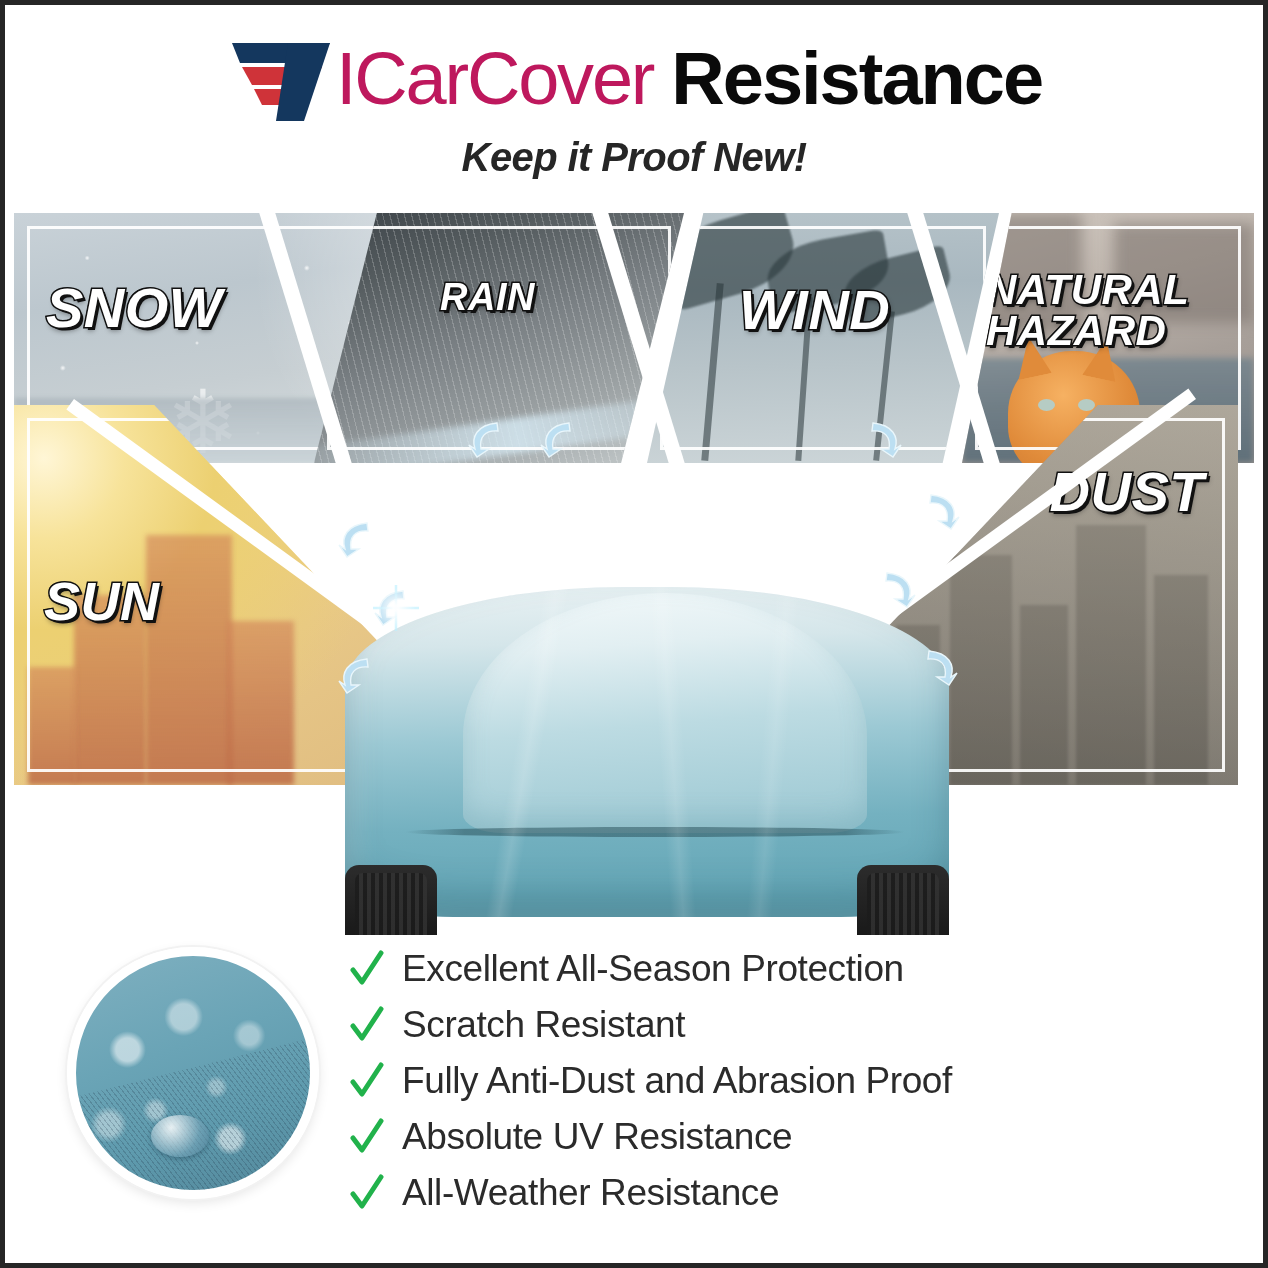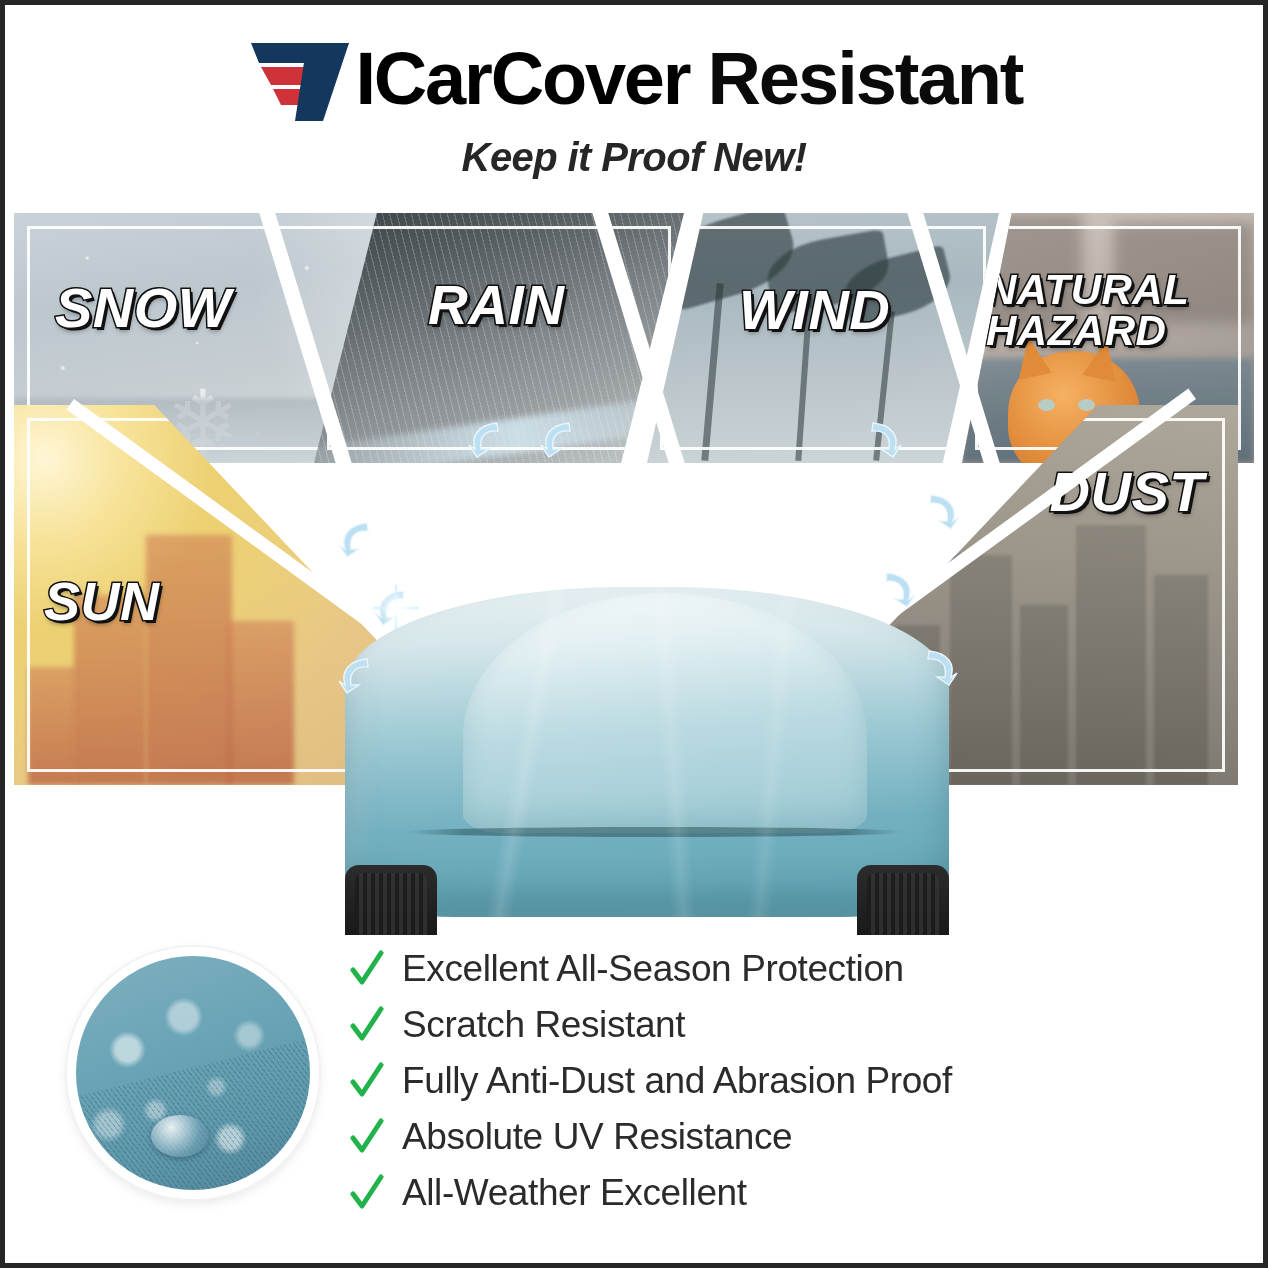--- a/index.html
+++ b/index.html
@@ -44,22 +44,22 @@
   }
   .logo-mark {
     width: 108px;
     height: 84px;
     position: relative;
     margin-right: 2px;
     flex: none;
   }
   .brand {
     font-size: 74px;
-    font-weight: bold;
-    color: #000000;
+    font-weight: normal;
+    color: #be185d;
     letter-spacing: -2.2px;
     line-height: 84px;
     white-space: nowrap;
   }
   .brand-2 {
     font-size: 74px;
     font-weight: bold;
     color: #0a0a0a;
     letter-spacing: -2.0px;
     line-height: 84px;
@@ -132,37 +132,37 @@
       radial-gradient(3px 3px at 8% 62%, #fff, transparent),
       radial-gradient(2px 2px at 55% 44%, #fff, transparent),
       radial-gradient(2px 2px at 18% 38%, #fff, transparent);
     opacity: .85;
   }
   #p-snow .flake {
     position: absolute; left: 152px; top: 166px;
     font-size: 88px; color: rgba(255,255,255,.62);
     line-height: 1;
   }
-  #p-snow .ptext { left: 41px; top: 68px; font-size: 56px; }
+  #p-snow .ptext { left: 32px; top: 68px; font-size: 56px; }
 
   
   #p-rain {
     left: 300px; top: 0; width: 370px; height: 250px;
     clip-path: polygon(17% 0, 100% 0, 83% 100%, 0 100%);
     background:
       linear-gradient(160deg, #3b4247 0%, #545b5e 22%, #7a8084 48%, #9aa0a2 72%, #c6cccd 100%);
   }
   #p-rain .streaks {
     position: absolute; inset: -20%;
     background: repeating-linear-gradient(
       76deg, rgba(255,255,255,.30) 0px, rgba(255,255,255,.30) 1.2px,
       transparent 1.2px, transparent 7px);
     opacity: .65;
   }
-  #p-rain .ptext { left: 114px; top: 66px; font-size: 55px; }
+  #p-rain .ptext { left: 126px; top: 66px; font-size: 38px; }
 
   
   #p-wind {
     left: 633px; top: 0; width: 352px; height: 250px;
     clip-path: polygon(16% 0, 100% 0, 84% 100%, 0 100%);
     background:
       linear-gradient(178deg, #b6c3c9 0%, #a9b8c0 30%, #b8c4c9 60%, #ccd5d8 100%);
   }
   #p-wind .palm {
     position: absolute; border-radius: 50% 8% 50% 8%;
@@ -387,21 +387,21 @@
       <div class="logo-mark">
         <svg viewBox="0 0 108 84" width="108" height="84">
           <polygon points="6,6 104,6 92,26 14,26" fill="#14375e"></polygon>
           <polygon points="16,30 96,30 86,48 26,48" fill="#cf3339"></polygon>
           <polygon points="28,52 88,52 80,68 36,68" fill="#cf3339"></polygon>
           <polygon points="62,6 104,6 78,84 50,84" fill="#14375e"></polygon>
         </svg>
       </div>
 
       <div class="brand">ICarCover</div>
-      <div class="brand-2">Resistant</div>
+      <div class="brand-2">Resistance</div>
     </div>
 
     <div class="tagline">Keep it Proof New!</div>
   </div>
 
   <div class="collage">
 
     <div class="panel" id="p-snow">
       <div class="snowdots"></div>
       <div class="flake">❄</div>
@@ -577,19 +577,19 @@
         </span>
         <span class="feature-text">Absolute UV Resistance</span>
       </div>
 
       <div class="feature-row">
         <span class="check">
           <svg viewBox="0 0 34 38">
               <path d="M3 20 L12 32 L31 3" fill="none" stroke="#21b24b" stroke-width="5" stroke-linecap="round" stroke-linejoin="round"></path>
             </svg>
         </span>
-        <span class="feature-text">All-Weather Excellent</span>
+        <span class="feature-text">All-Weather Resistance</span>
       </div>
 
     </div>
   </div>
 
 </div>
 
 </body></html>

